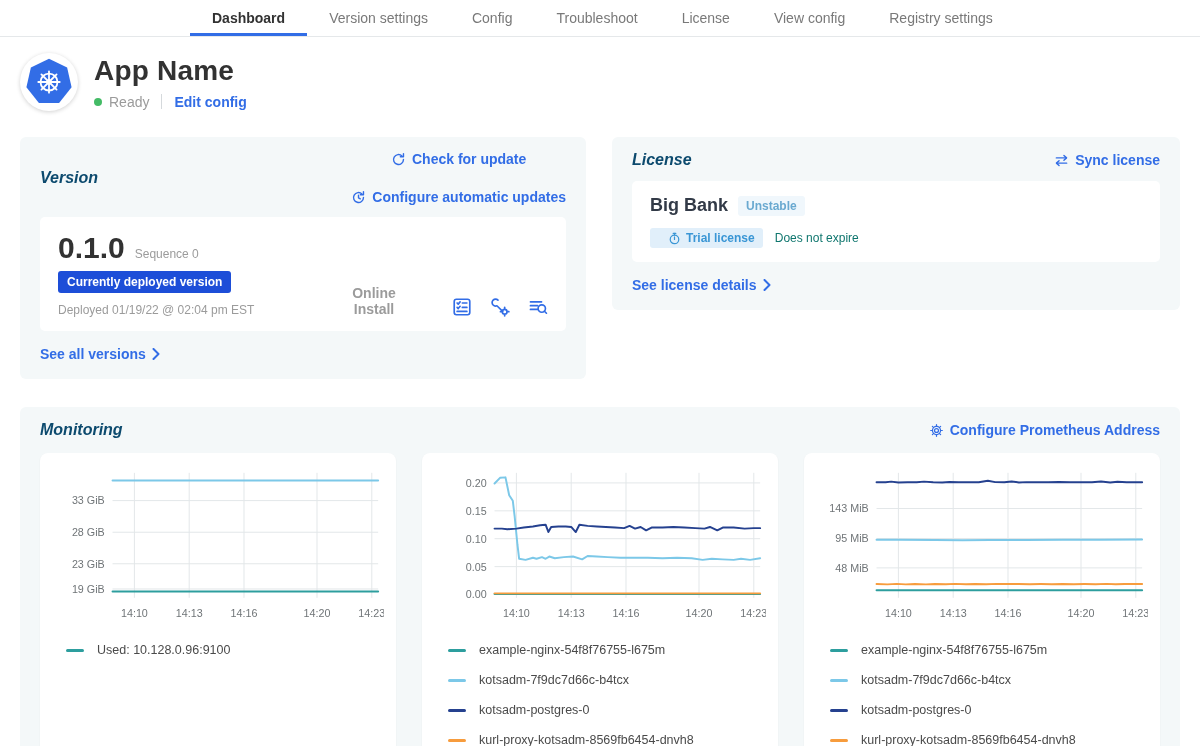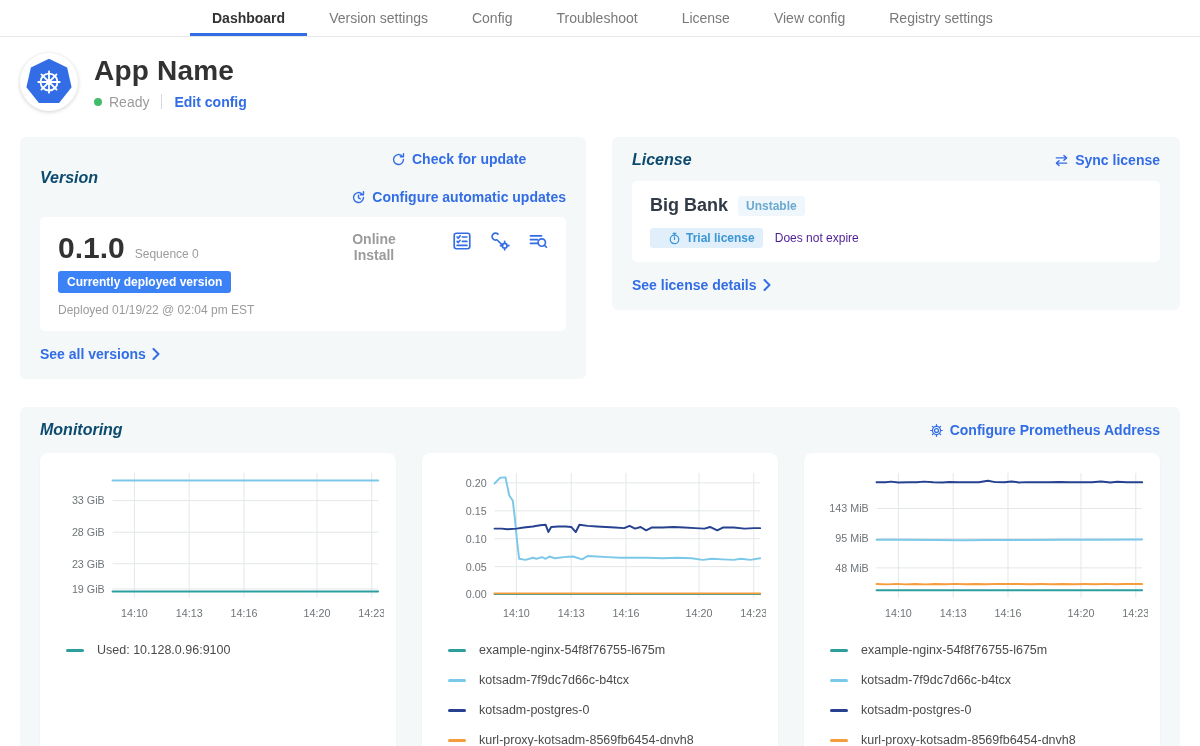--- a/index.html
+++ b/index.html
@@ -29,39 +29,39 @@
   .cards-row { display:flex; gap:26px; margin-top:26px; align-items:flex-start; }
   .panel { background:#f4f8f9; border-radius:6px; padding:14px 20px 16px; }
   .version-panel { width:566px; }
   .license-panel { flex:1; }
   .panel-head { display:flex; align-items:center; justify-content:space-between; }
   .panel-title { font-size:16px; font-weight:700; color:#0c4a6e;font-style:italic; }
   .panel-head-links { display:flex; align-items:center; gap:22px;flex-direction:column; }
   .inner-card { background:#fff; border-radius:5px; margin-top:12px; padding:14px 18px; }
 
   
-  .version-inner { display:flex; align-items:flex-start;gap:38px; }
+  .version-inner { display:flex; align-items:flex-end;gap:38px; }
   .version-left { width:238px; }
   .version-line { display:flex; align-items:baseline; }
   .version-number { font-size:30px; font-weight:700; color:#323232; }
   .sequence { font-size:12px; color:#9b9b9b; margin-left:10px; }
-  .deployed-badge { display:inline-block; background:#3b82f6; color:#fff; font-size:12px; font-weight:700; padding:4px 9px; border-radius:3px; margin-top:6px; }
+  .deployed-badge { display:inline-block; background:#1d4ed8; color:#fff; font-size:12px; font-weight:700; padding:4px 9px; border-radius:3px; margin-top:6px; }
   .deployed-at { font-size:12px; color:#9b9b9b; margin-top:10px; }
   .install-type { flex:1; text-align:center; font-size:14px; color:#9b9b9b; font-weight:700; }
   .version-actions { display:flex; align-items:center; gap:18px; color:#326de6; }
   .version-actions svg { display:block; }
   .see-link { margin-top:14px; }
 
   
   .license-name-row { display:flex; align-items:center; gap:10px; }
   .license-name { font-size:18px; font-weight:700; color:#323a47; }
   .channel-badge { background:#f0f7fc; color:#6aa9d0; font-size:12px; font-weight:700; padding:3px 8px; border-radius:3px; }
   .license-meta-row { display:flex; align-items:center; gap:12px; margin-top:12px; }
   .trial-badge { background:#e1effa; color:#3a96d5; font-size:12px; font-weight:700; padding:3px 8px 3px 18px; border-radius:3px; display:inline-flex; align-items:center; gap:5px; }
-  .expiry { font-size:12px; color:#4c1d95; }
+  .expiry { font-size:12px; color:#0f766e; }
 
   
   .monitoring-panel { background:#f4f8f9; border-radius:6px; padding:14px 20px 24px; margin-top:28px; margin-bottom:16px; }
   .charts-row { display:flex; gap:26px; margin-top:14px; }
   .chart-card { background:#fff; border-radius:8px; box-shadow:0 1px 2px rgba(0,0,0,.06); flex:1; padding:14px 12px 12px; display:flex; flex-direction:column; min-height:314px; }
   .grid { stroke:#e2e6e8; stroke-width:1; }
   .tick { font-size:11px; fill:#6f7477; font-family:"Liberation Sans","DejaVu Sans",sans-serif; }
   .legend { margin-top:14px; padding-left:14px; }
   .legend-row { display:flex; align-items:center; gap:13px; margin-bottom:16px; }
   .legend-dash { width:18px; height:3px; border-radius:2px; flex:none; }

